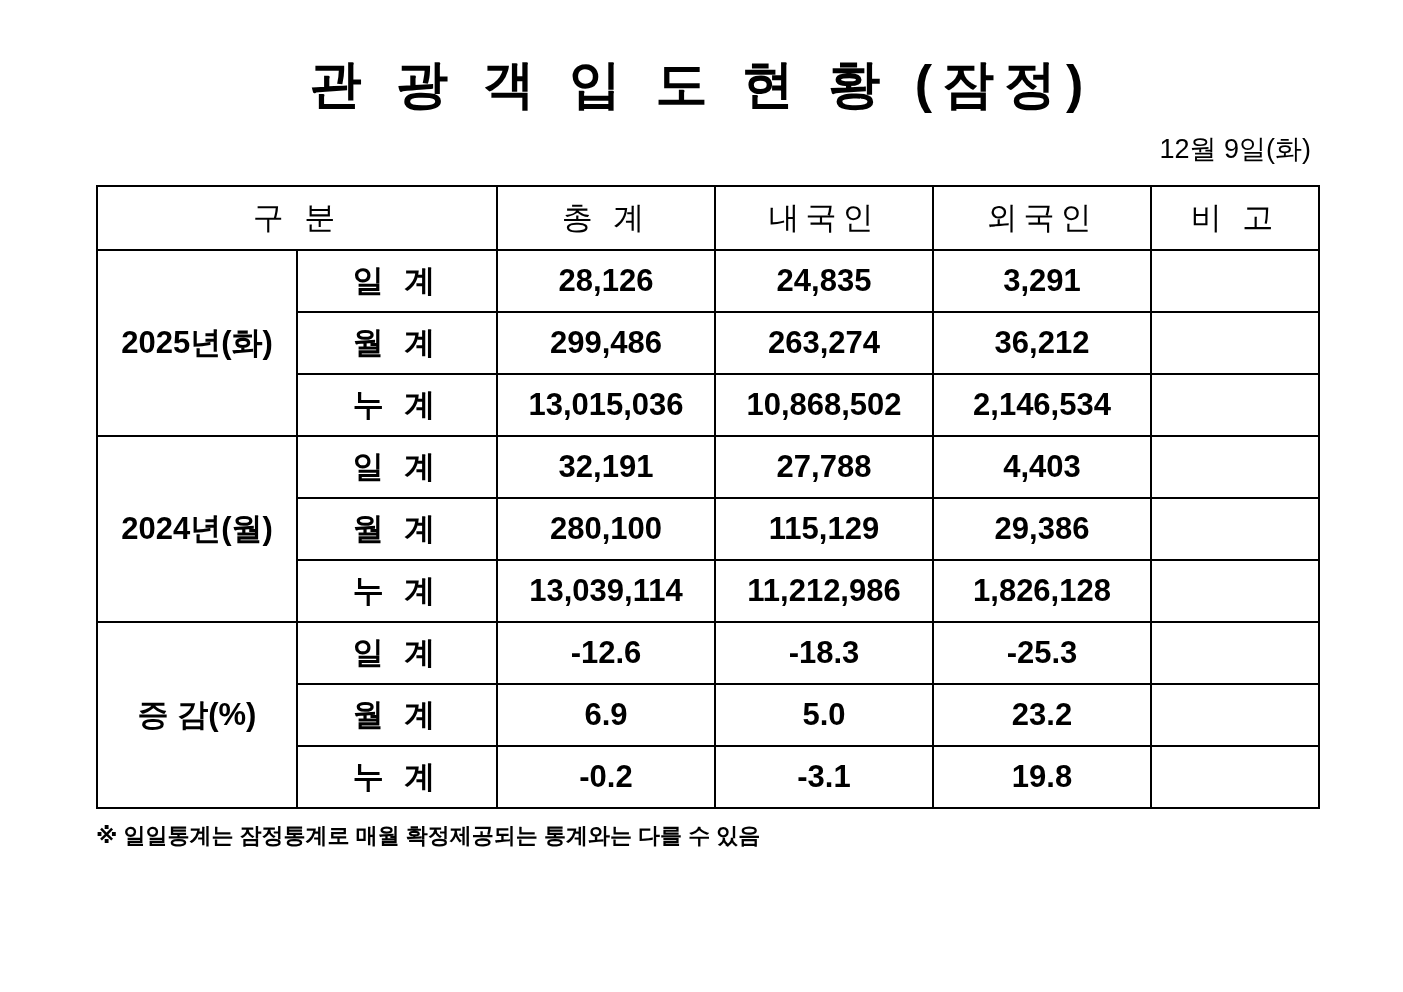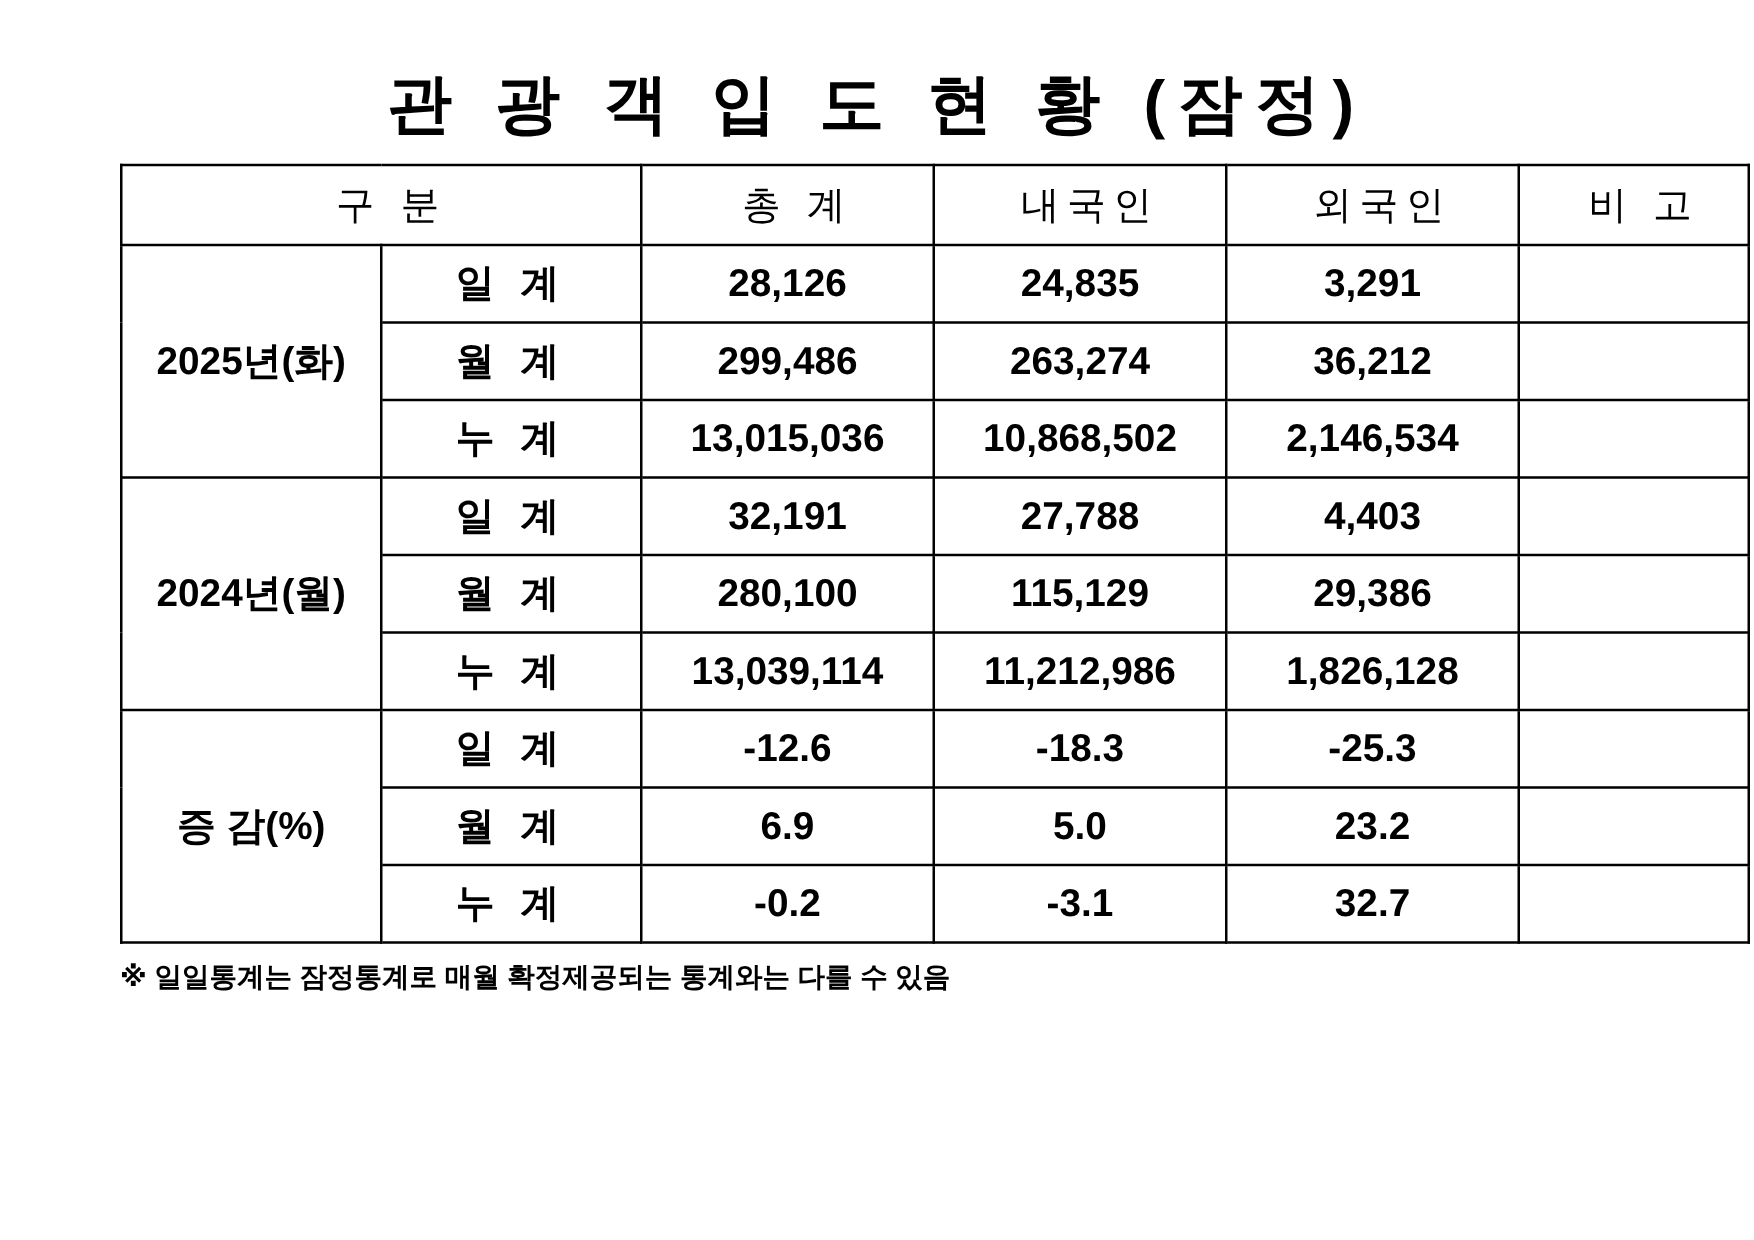--- a/index.html
+++ b/index.html
@@ -52,21 +52,20 @@
     height: 60px;
     font-size: 31px;
     font-weight: bold;
     white-space: nowrap;
   }
   table.stat thead th {
     height: 62px;
     font-weight: normal;
     font-size: 31px;
     letter-spacing: 6px;
-    padding-left: 16px;
   }
   th.col-gubun { width: 398px; }
   th.col-total { width: 216px; }
   th.col-dom   { width: 216px; }
   th.col-for   { width: 216px; }
   th.col-note  { width: 166px; }
 
   td.group {
     font-weight: normal;
     font-size: 31px;
@@ -94,20 +93,21 @@
   }
   .group-top td { border-top-width: 3px; }
 </style>
 </head>
 <body>
 
 <div class="page">
 
   <div class="title">관 광 객 입 도 현 황 (잠정)</div>
 
+  <div class="date-line">12월  9일(화)</div>
 
   <table class="stat">
     <thead>
       <tr>
         <th class="col-gubun" colspan="2">구   분</th>
         <th class="col-total">총   계</th>
         <th class="col-dom">내국인</th>
         <th class="col-for">외국인</th>
         <th class="col-note">비   고</th>
       </tr>
@@ -172,21 +172,21 @@
         <td class="subgroup">월 계</td>
         <td class="num">6.9</td>
         <td class="num">5.0</td>
         <td class="num">23.2</td>
         <td class="note"></td>
       </tr>
       <tr>
         <td class="subgroup">누 계</td>
         <td class="num">-0.2</td>
         <td class="num">-3.1</td>
-        <td class="num">32.7</td>
+        <td class="num">19.8</td>
         <td class="note"></td>
       </tr>
     </tbody>
   </table>
 
   <div class="footnote">※ 일일통계는 잠정통계로 매월 확정제공되는 통계와는 다를 수 있음</div>
 
 </div>
 
 </body></html>

